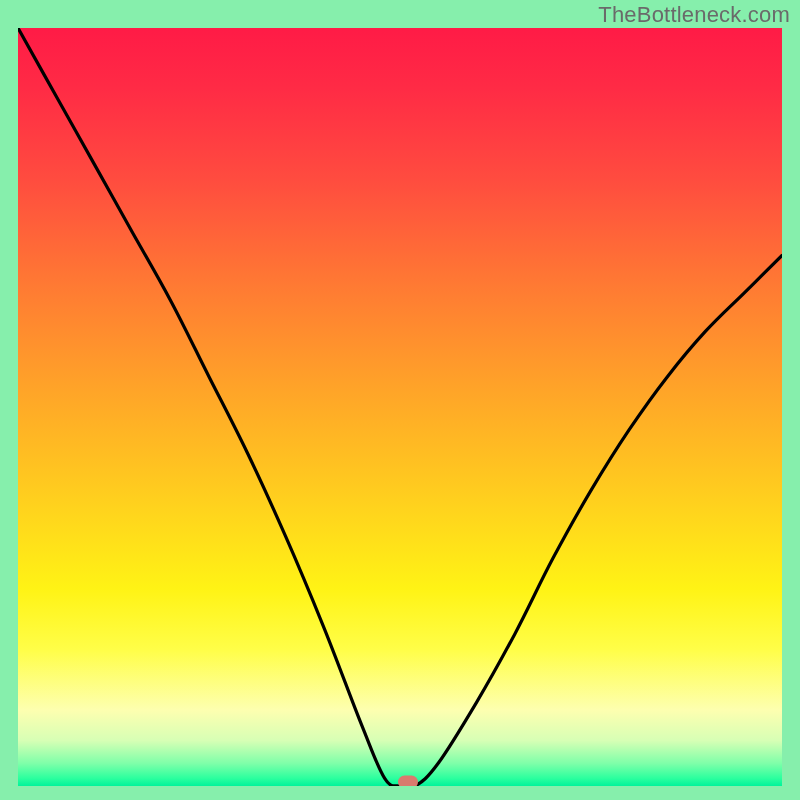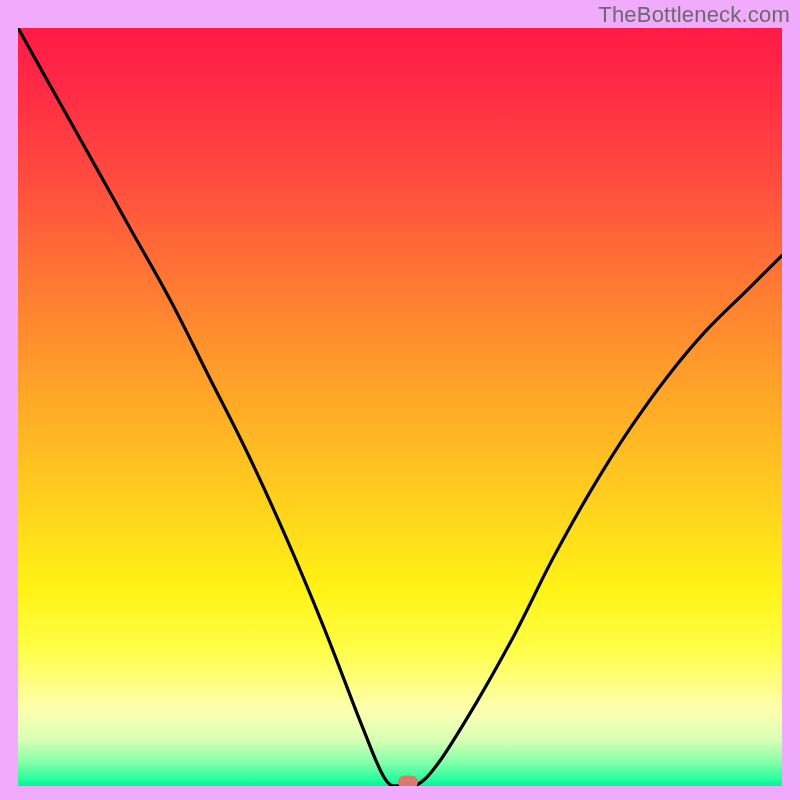--- a/index.html
+++ b/index.html
@@ -8,21 +8,21 @@
     width: 800px;
     height: 800px;
     background: #000;
     font-family: Arial, Helvetica, sans-serif;
     overflow: hidden;
   }
   .frame {
     position: relative;
     width: 800px;
     height: 800px;
-    background: #f0abfc;
+    background: #86efac;
   }
   .watermark {
     position: absolute;
     top: 2px;
     right: 10px;
     color: #6a6a6a;
     font-size: 22px;
     font-weight: 500;
     letter-spacing: 0.2px;
     z-index: 50;

